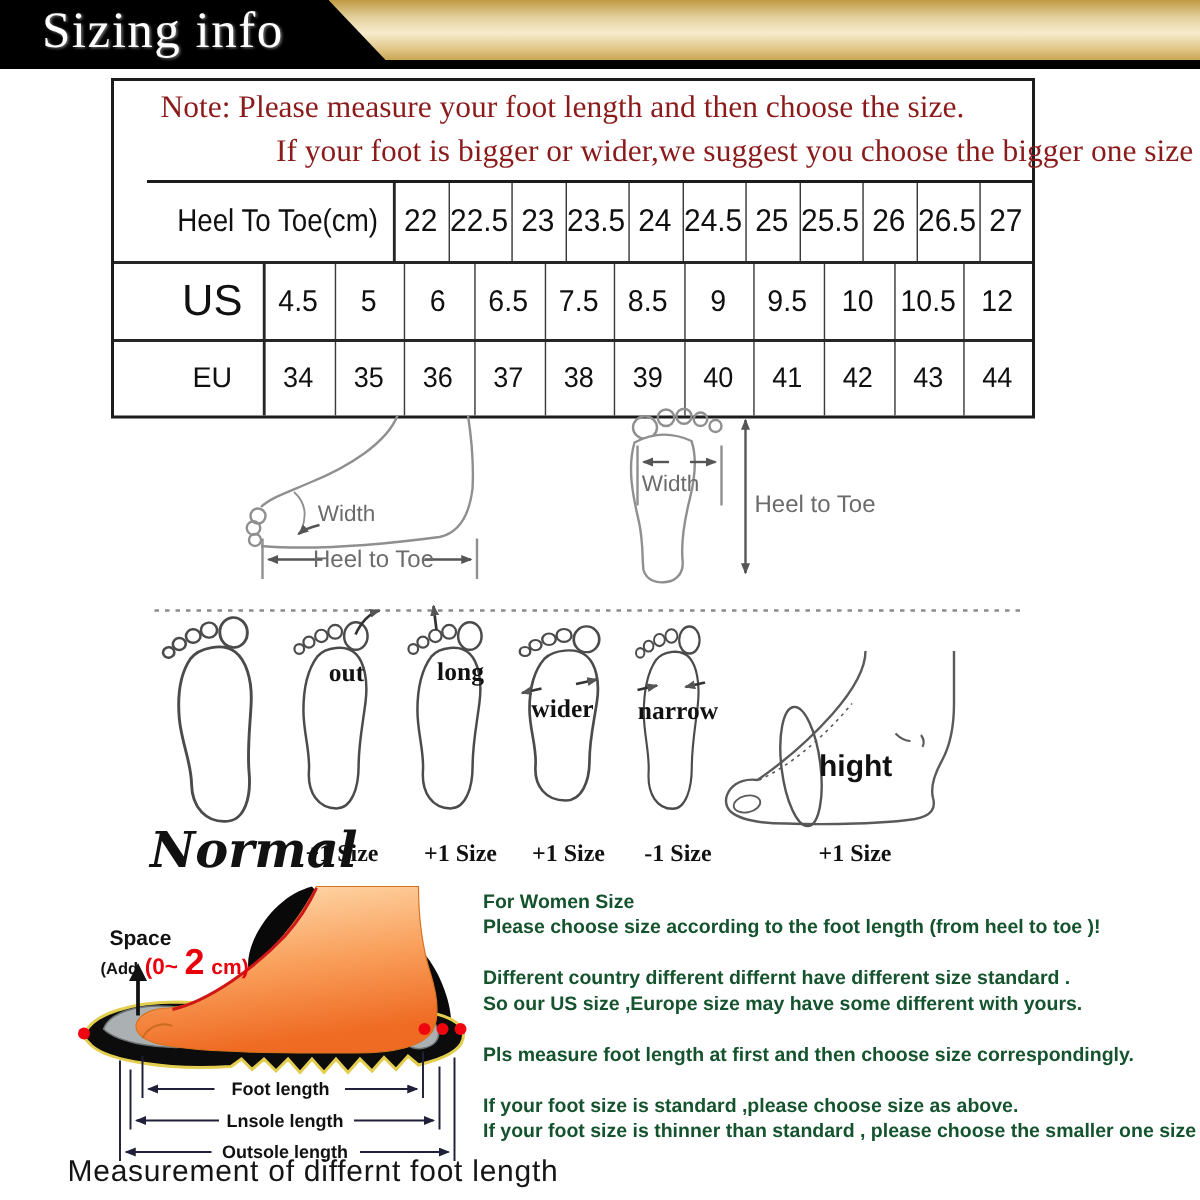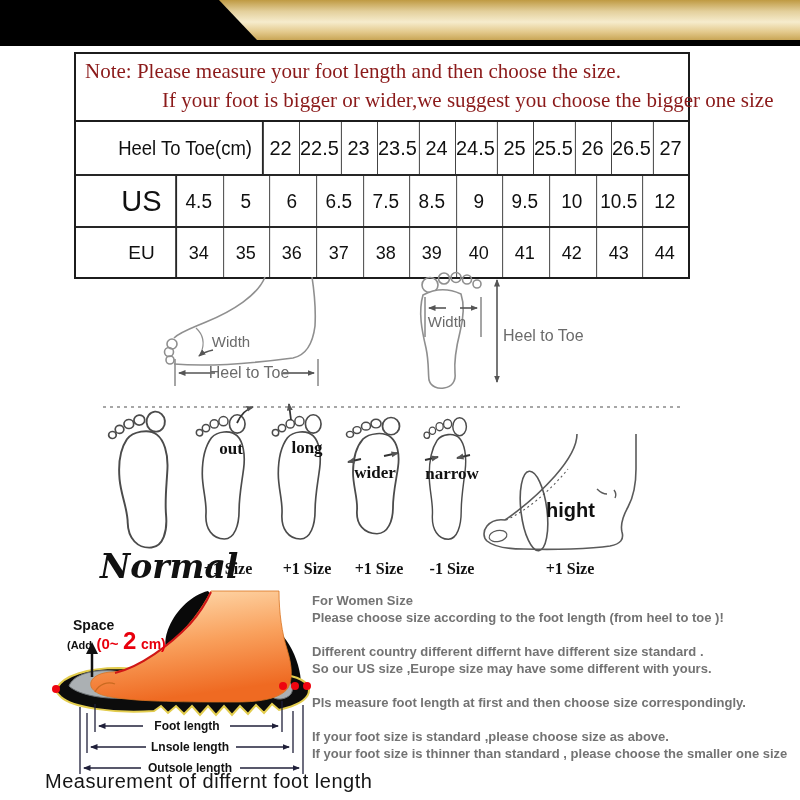--- a/index.html
+++ b/index.html
@@ -10,21 +10,21 @@
   .hdr{position:absolute;left:0;top:0;width:800px;height:46px;background:#000;}
   .hdr-gold{position:absolute;left:219px;top:0;width:581px;height:40px;
     background:linear-gradient(180deg,#bf9a43 0%,#e3cf9b 28%,#f6eccd 55%,#e3c98c 80%,#c9a656 100%);
     clip-path:polygon(0 0,100% 0,100% 100%,38px 100%);}
   .hdr-title{position:absolute;left:28px;top:2px;font-family:"Liberation Serif",serif;
     font-size:34px;color:#fff;text-shadow:1px 1px 2px rgba(170,170,170,.7);letter-spacing:1px;}
 
   
   .tbl{position:absolute;left:74px;top:52px;width:612px;border:2px solid #1c1c1c;background:#fff;}
   .note{height:63px;border-bottom:2px solid #1c1c1c;font-family:"Liberation Serif",serif;
-    color:#8b1a1a;font-size:21px;line-height:29px;padding-top:3px;white-space:nowrap;}
+    color:#8b1a1a;font-size:21px;line-height:29px;padding-top:3px;white-space:nowrap;margin-left:22px;}
   .note .l1{padding-left:9px}
   .note .l2{padding-left:86px}
   .trow{display:flex;align-items:stretch;}
   .trow+.trow{border-top:2px solid #262626;}
   .r1{height:52px}.r2{height:50px}.r3{height:49px}
   .tcell{flex:1;border-left:1.5px solid #3a3a3a;display:flex;align-items:center;justify-content:center;
     color:#101010;font-size:20px;transform:scaleX(.95);}
   .tlabel{flex:0 0 65px;border-left:none;transform:none;margin-left:33px;}
   .r1 .tlabel{font-size:11px;letter-spacing:0;}
   .r1 .tlabel span{transform:scaleX(.88);white-space:nowrap;}
@@ -33,30 +33,31 @@
   .r3 .tcell{font-size:19px}
   .tcell.first{border-left:2px solid #262626;}
 
   
   .middiag{position:absolute;left:0;top:268px;}
   .shoediag{position:absolute;left:40px;top:585px;}
 
   
   .caption{position:absolute;left:45px;top:770px;font-size:20px;font-weight:normal;color:#151515;
     letter-spacing:.5px;white-space:nowrap;}
-  .info{position:absolute;left:312px;top:592px;width:470px;font-size:13px;font-weight:bold;
-    color:#737373;line-height:17px;}
+  .info{position:absolute;left:322px;top:592px;width:470px;font-size:13px;font-weight:bold;
+    color:#14532d;line-height:17px;}
   .info .gap{margin-top:17px;}
   .info div{white-space:nowrap;}
 </style>
 </head>
 <body>
 
 <div class="hdr">
   <div class="hdr-gold"></div>
+  <span class="hdr-title">Sizing info</span>
 </div>
 
 <div class="tbl">
   <div class="note">
     <div class="l1">Note: Please measure your foot length and then choose the size.</div>
     <div class="l2">If your foot is bigger or wider,we suggest you choose the bigger one size</div>
   </div>
   <div class="trow r1">
     <div class="tcell tlabel">
         <span>Heel To Toe(cm)</span>

